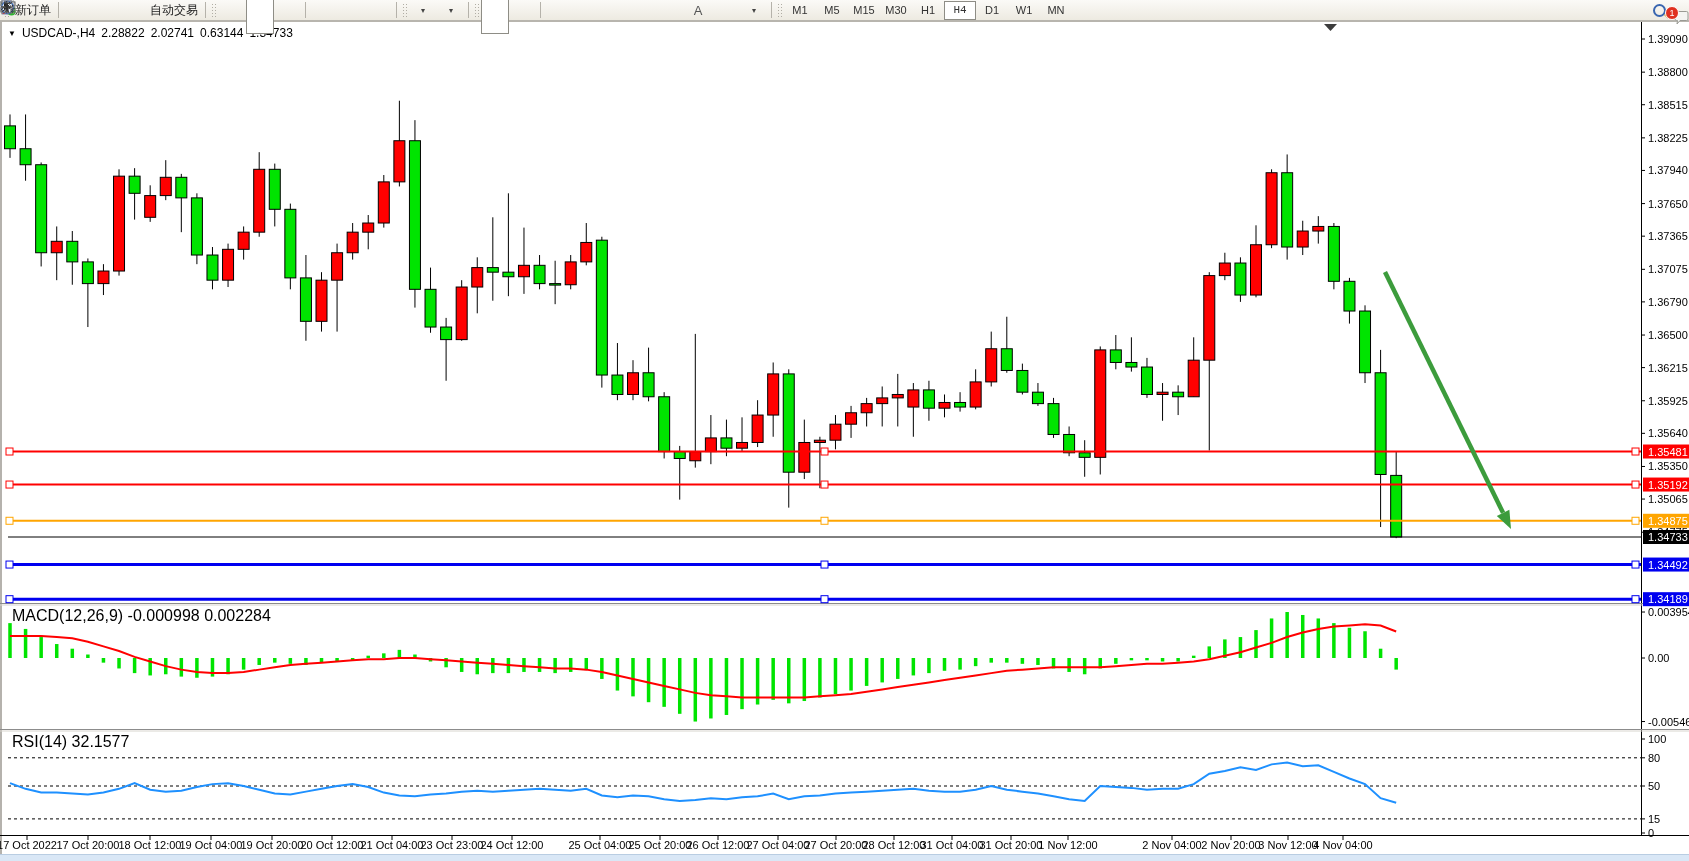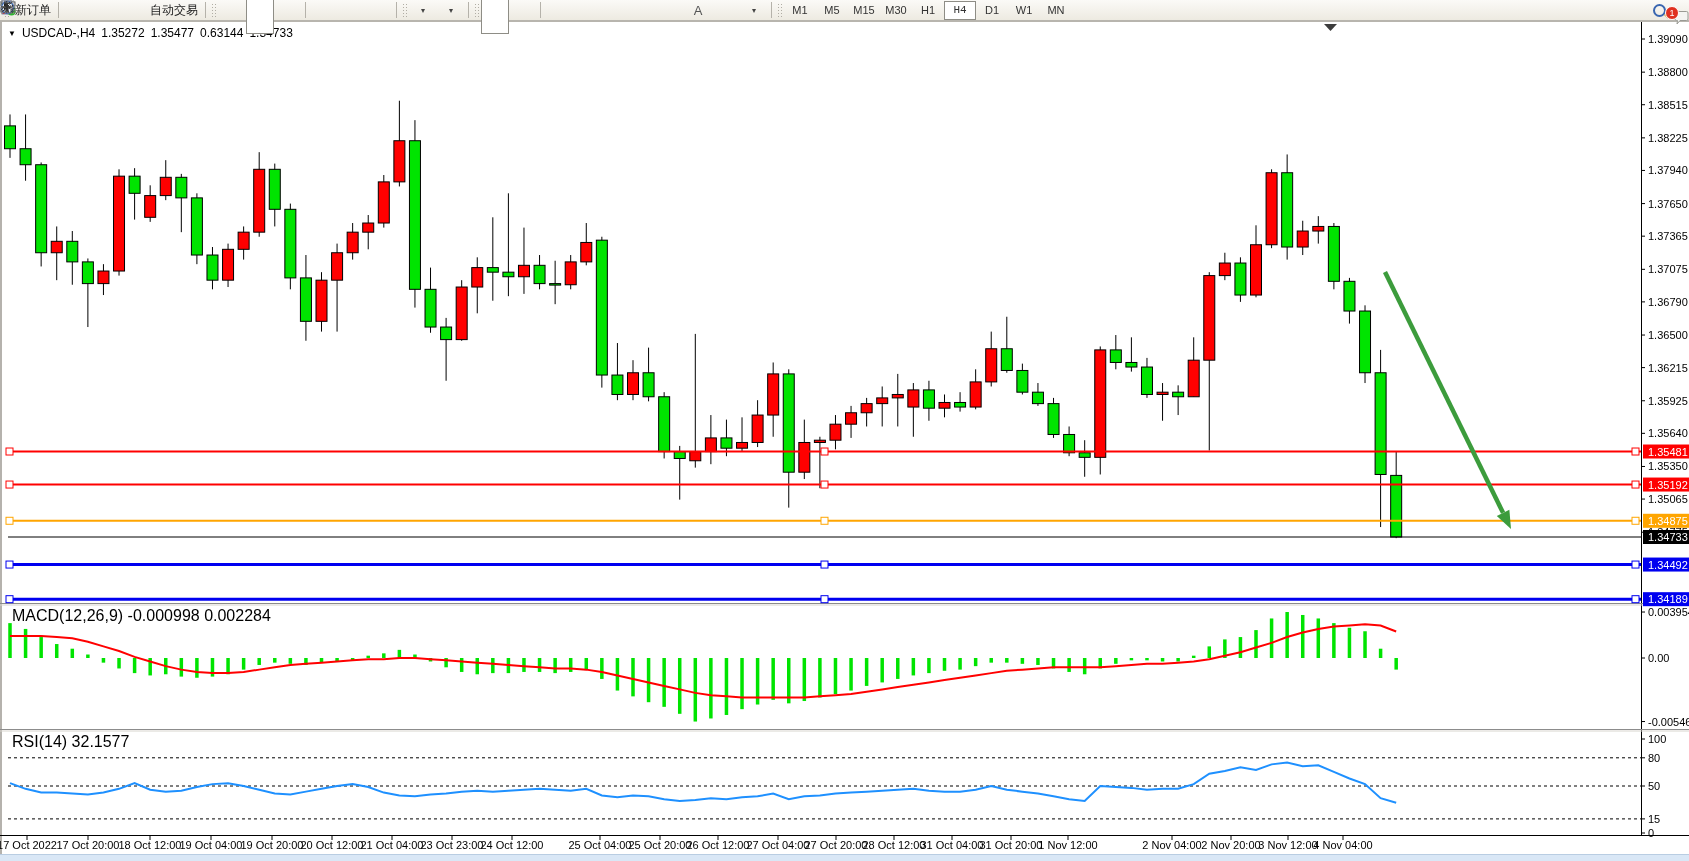--- a/index.html
+++ b/index.html
@@ -230,22 +230,22 @@
       <path d="M2 3 Q2 1.5 3.5 1.5 L13.5 1.5 Q15 1.5 15 3 L15 9 Q15 10.5 13.5 10.5 L7 10.5 L4 14 L4.5 10.5 L3.5 10.5 Q2 10.5 2 9 Z" fill="#f4f4f2" stroke="#9a9a94"></path>
     </svg>
     <span class="badge">1</span>
   </div>
 </div>
 
 <div class="chartwin">
   <div class="infoline">
     <span class="tri">▼</span>
     <span>USDCAD-,H4</span>
-    <span>1.35272</span>
-    <span>1.35477</span>
+    <span>2.28822</span>
+    <span>2.02741</span>
     <span>0.63144</span>
     <span>1.34733</span>
   </div>
 
   <div class="paneltag" style="left:12px;top:586px;">
     <span>MACD(12,26,9)</span>
     <span>-0.000998</span>
     <span>0.002284</span>
   </div>
   <div class="paneltag" style="left:12px;top:712px;">

